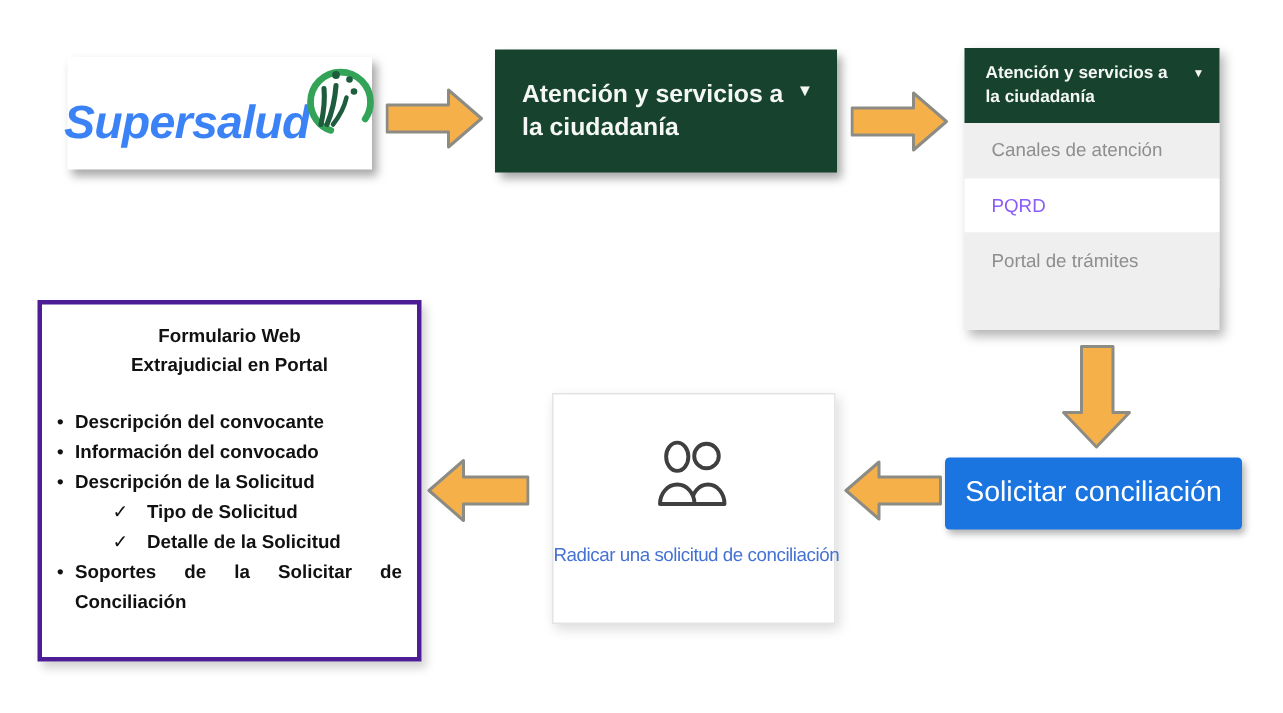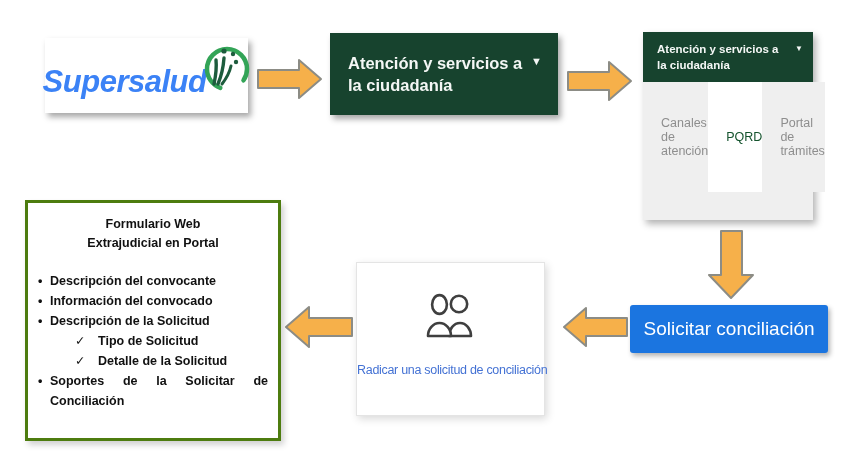--- a/index.html
+++ b/index.html
@@ -40,52 +40,52 @@
   .menu {
     position:absolute; left:643px; top:32px; width:170px; height:188px;
     box-shadow:3px 4px 7px rgba(0,0,0,0.3); background:#EFEFEF;
   }
   .menu-header {
     position:relative; height:50px; background:#17432E; color:#f4f7f5;
     padding:10px 0 0 14px;
   }
   .menu-header .hline { font-size:11.5px; font-weight:700; line-height:1.35; }
   .menu-header .caret { position:absolute; right:10px; top:12px; font-size:8px; }
-  .menu-items { height:110px; display:flex; flex-direction:row; }
+  .menu-items { height:110px; display:flex; flex-direction:column; }
   .menu-item {
     flex:1; display:flex; align-items:center; padding-left:18px;
     font-size:12.5px; color:#8E8E8E; background:#EFEFEF; cursor:pointer;
   }
-  .menu-item.active { background:#FFFFFF; color:#14532d; }
+  .menu-item.active { background:#FFFFFF; color:#8b5cf6; }
 
   
   .blue-btn {
     position:absolute; left:630px; top:305px; width:198px; height:48px;
     background:#1B75E0; border-radius:3px; border:none;
     color:#ffffff; font-size:19px; font-family:"Liberation Sans", sans-serif;
     display:flex; align-items:center; justify-content:center;
     box-shadow:2px 3px 5px rgba(0,0,0,0.3); cursor:pointer;
   }
 
   
   .white-card {
-    position:absolute; left:356px; top:262px; width:189px; height:154px;
+    position:absolute; left:368px; top:262px; width:189px; height:154px;
     background:#ffffff; border:1px solid #e4e4e4;
     box-shadow:2px 3px 8px rgba(0,0,0,0.15); cursor:pointer;
   }
   .white-card .icon-wrap { display:flex; justify-content:center; margin-top:28px; }
   .white-card .card-label {
     margin-top:22px; text-align:center; font-size:12.5px; color:#4472D4;
     letter-spacing:-0.3px; white-space:nowrap;
   }
 
   
   .form-box {
     position:absolute; left:25px; top:200px; width:256px; height:241px;
-    background:#ffffff; border:3px solid #4d7c0f;
+    background:#ffffff; border:3px solid #4c1d95;
     box-shadow:3px 4px 6px rgba(0,0,0,0.18);
     padding:12px 10px 0 10px; color:#111111;
   }
   .form-title { text-align:center; font-size:12.5px; font-weight:700; line-height:1.55; }
   .form-title div { white-space:nowrap; }
   .form-bullets { margin-top:17px; font-size:12.5px; font-weight:700; }
   .bullet-row { display:flex; line-height:1.6; }
   .bullet-row .marker { width:12px; flex:0 0 12px; }
   .bullet-row .btext { flex:1; }
   .bullet-row.check { margin-left:37px; }

